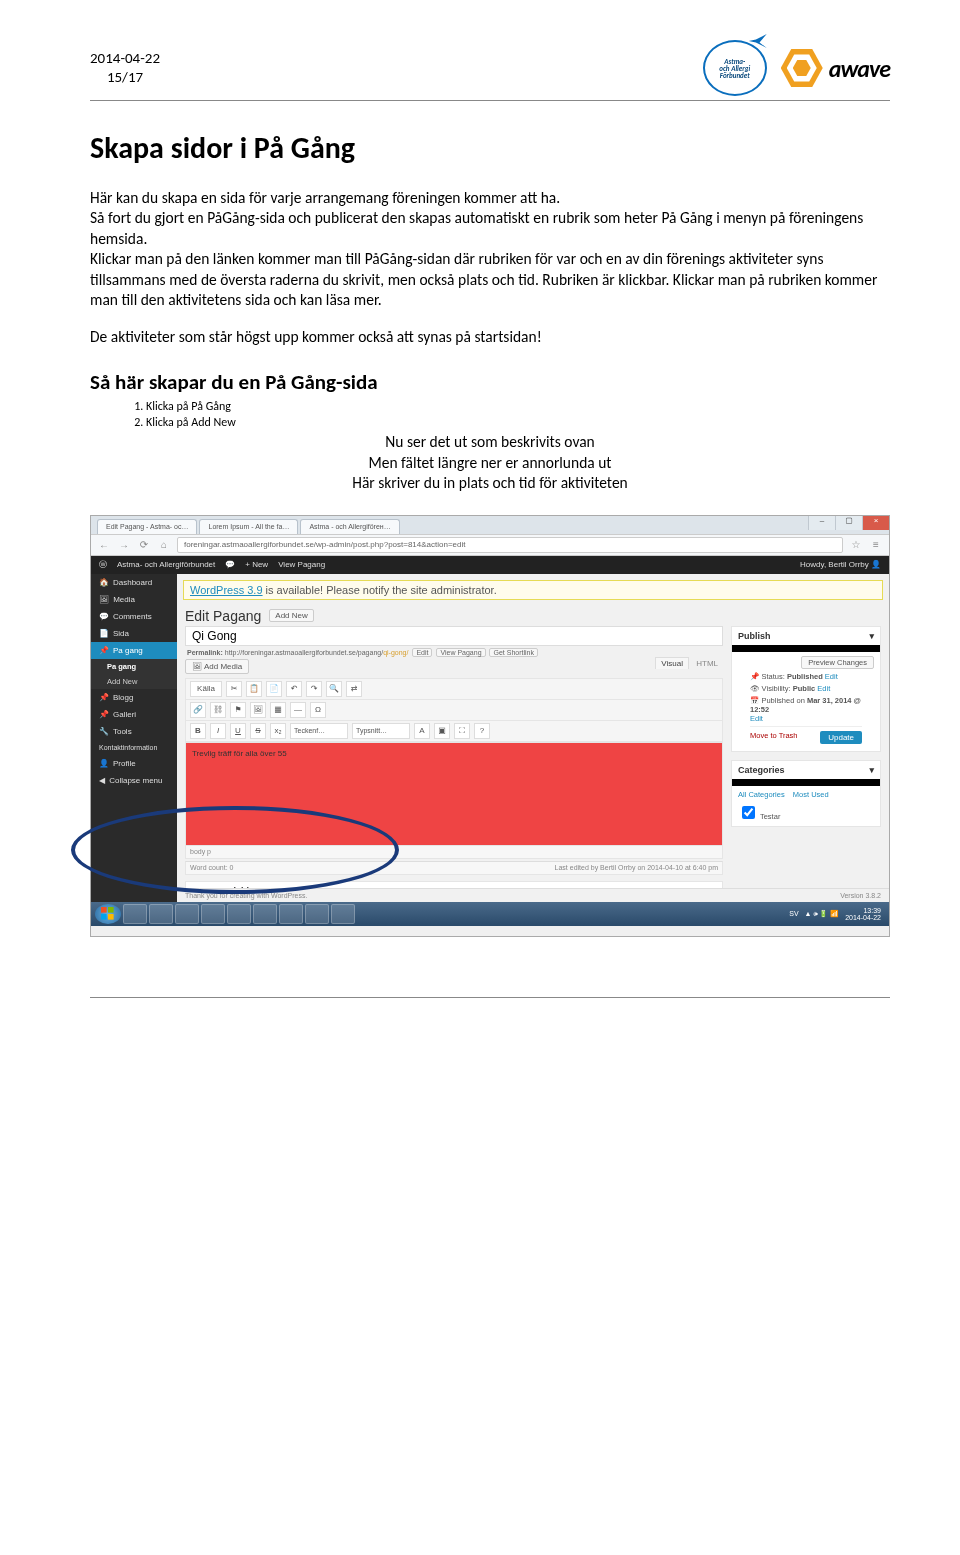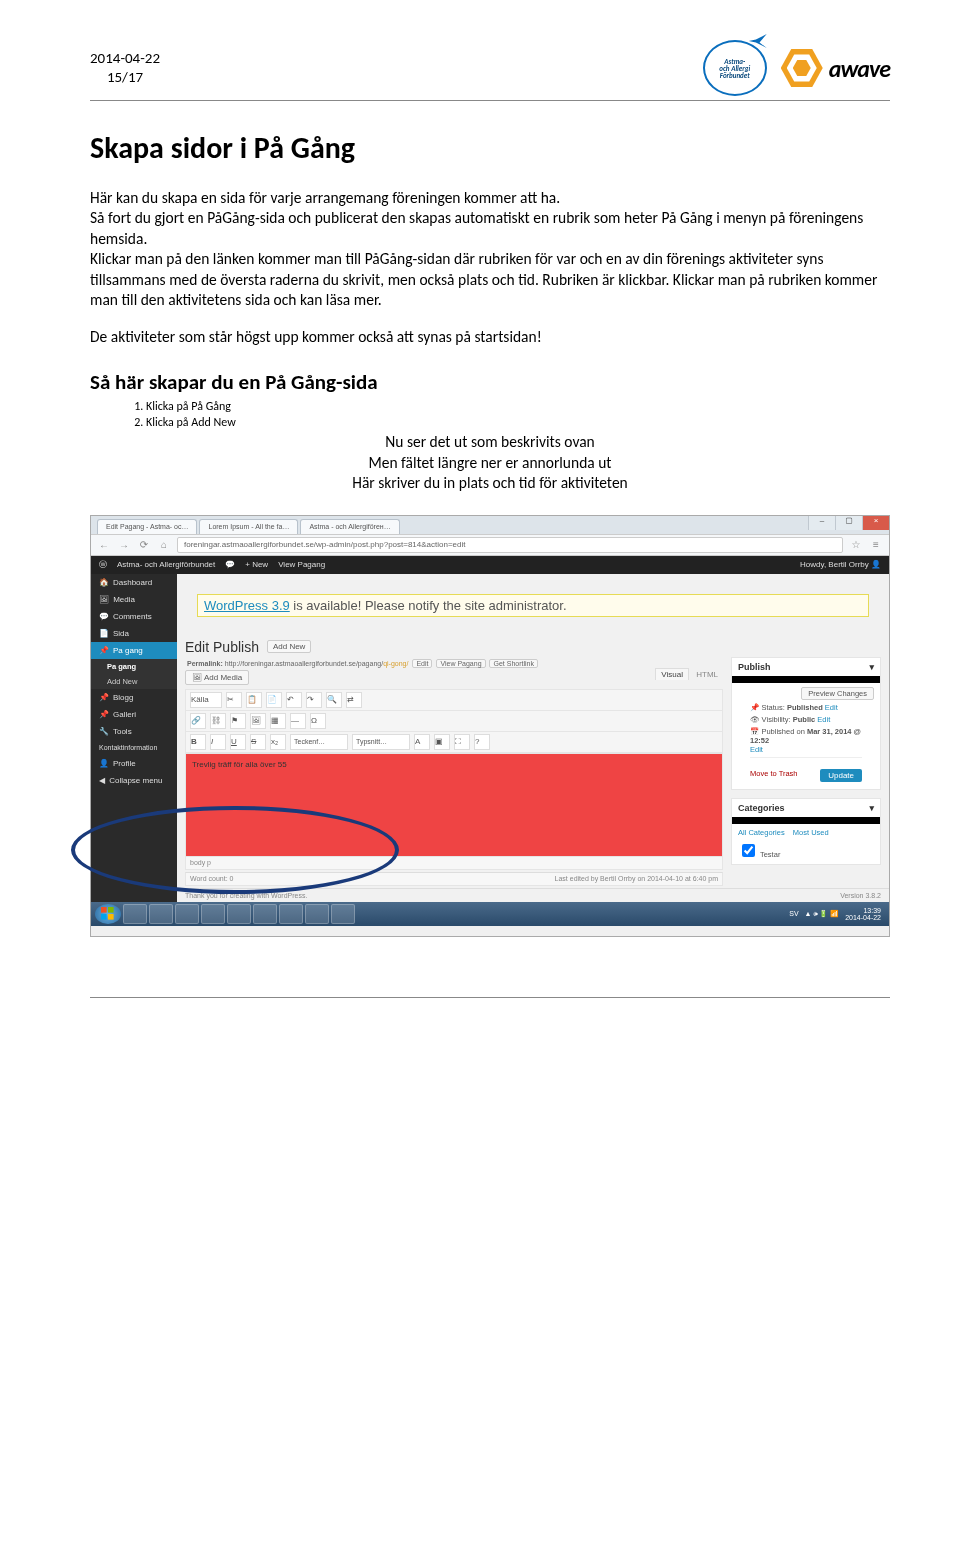--- a/index.html
+++ b/index.html
@@ -259,23 +259,23 @@
   }
   .ss-main {
     flex: 1;
     background: #f1f1f1;
     position: relative;
     overflow: hidden;
   }
   .ss-notice {
     background: #fffcec;
     border: 1px solid #e6db55;
-    margin: 20px;
+    margin: 6px;
     padding: 3px 6px;
-    font-size: 13px;
+    font-size: 11px;
     color: #555;
   }
   .ss-notice a { color: #1e8cbe; text-decoration: underline; }
   .ss-h1 {
     font-size: 14px;
     color: #333;
     padding: 2px 8px;
     display: flex;
     align-items: center;
     gap: 8px;
@@ -335,21 +335,21 @@
     padding: 2px 4px;
     border-bottom: 1px solid #e5e5e5;
     font-size: 8px;
     color: #555;
   }
   .ss-toolbar-row .tb {
     width: 14px;
     height: 14px;
     background: #fff;
     border: 1px solid #ddd;
-    text-align: left;
+    text-align: center;
     line-height: 14px;
     font-size: 8px;
   }
   .ss-toolbar-row .sel {
     width: 50px;
     height: 14px;
     border: 1px solid #ddd;
     background: #fff;
     font-size: 7px;
     line-height: 14px;
@@ -577,26 +577,27 @@
         <div class="ss-side-item" style="font-size:7px">Kontaktinformation</div>
         <div class="ss-side-item">👤 <span>Profile</span></div>
         <div class="ss-side-item">◀ <span>Collapse menu</span></div>
       </div>
 
       <div class="ss-main">
         <div class="ss-notice">
           <a>WordPress 3.9</a><span> is available! Please notify the site administrator.</span>
         </div>
         <div class="ss-h1">
-          <span>Edit Publish</span>
+          <span>Edit Pagang</span>
           <span class="ss-addnew">Add New</span>
         </div>
 
         <div class="ss-editor-row">
           <div class="ss-editor-col">
+            <input class="ss-title-input" value="Qi Gong" style="">
             <div class="ss-permalink">
               <b>Permalink:</b>
               <span>http://foreningar.astmaoallergiforbundet.se/pagang/</span><span class="slug">qi-gong/</span>
               <span class="btn">Edit</span>
               <span class="btn">View Pagang</span>
               <span class="btn">Get Shortlink</span>
             </div>
             <div style="display:flex;justify-content:space-between;align-items:flex-start">
               <span class="ss-addmedia">🖼 <span>Add Media</span></span>
               <span style="font-size:8px">
@@ -669,21 +670,21 @@
                 <span>Publish</span>
                   <span>▾</span>
               </div>
               <div class="ss-metabox-b">
                 <div style="overflow:hidden">
                     <span class="ss-preview">Preview Changes</span>
                   </div>
                 <div class="row">📌 <span>Status:</span> <b>Published</b> <span class="lnk">Edit</span></div>
                 <div class="row">👁 <span>Visibility:</span> <b>Public</b> <span class="lnk">Edit</span></div>
                 <div class="row">📅 <span>Published on</span> <b>Mar 31, 2014 @ 12:52</b><br><span class="lnk">Edit</span></div>
-                <div class="row" style="overflow:hidden;border-top:1px solid #eee;padding-top:11px">
+                <div class="row" style="overflow:hidden;border-top:1px solid #eee;padding-top:4px">
                   <span class="lnk" style="color:#a00">Move to Trash</span>
                   <span class="ss-pubbtn">Update</span>
                 </div>
               </div>
             </div>
             <div class="ss-metabox ss-cats">
               <div class="ss-metabox-h">
                 <span>Categories</span>
                   <span>▾</span>
               </div>

